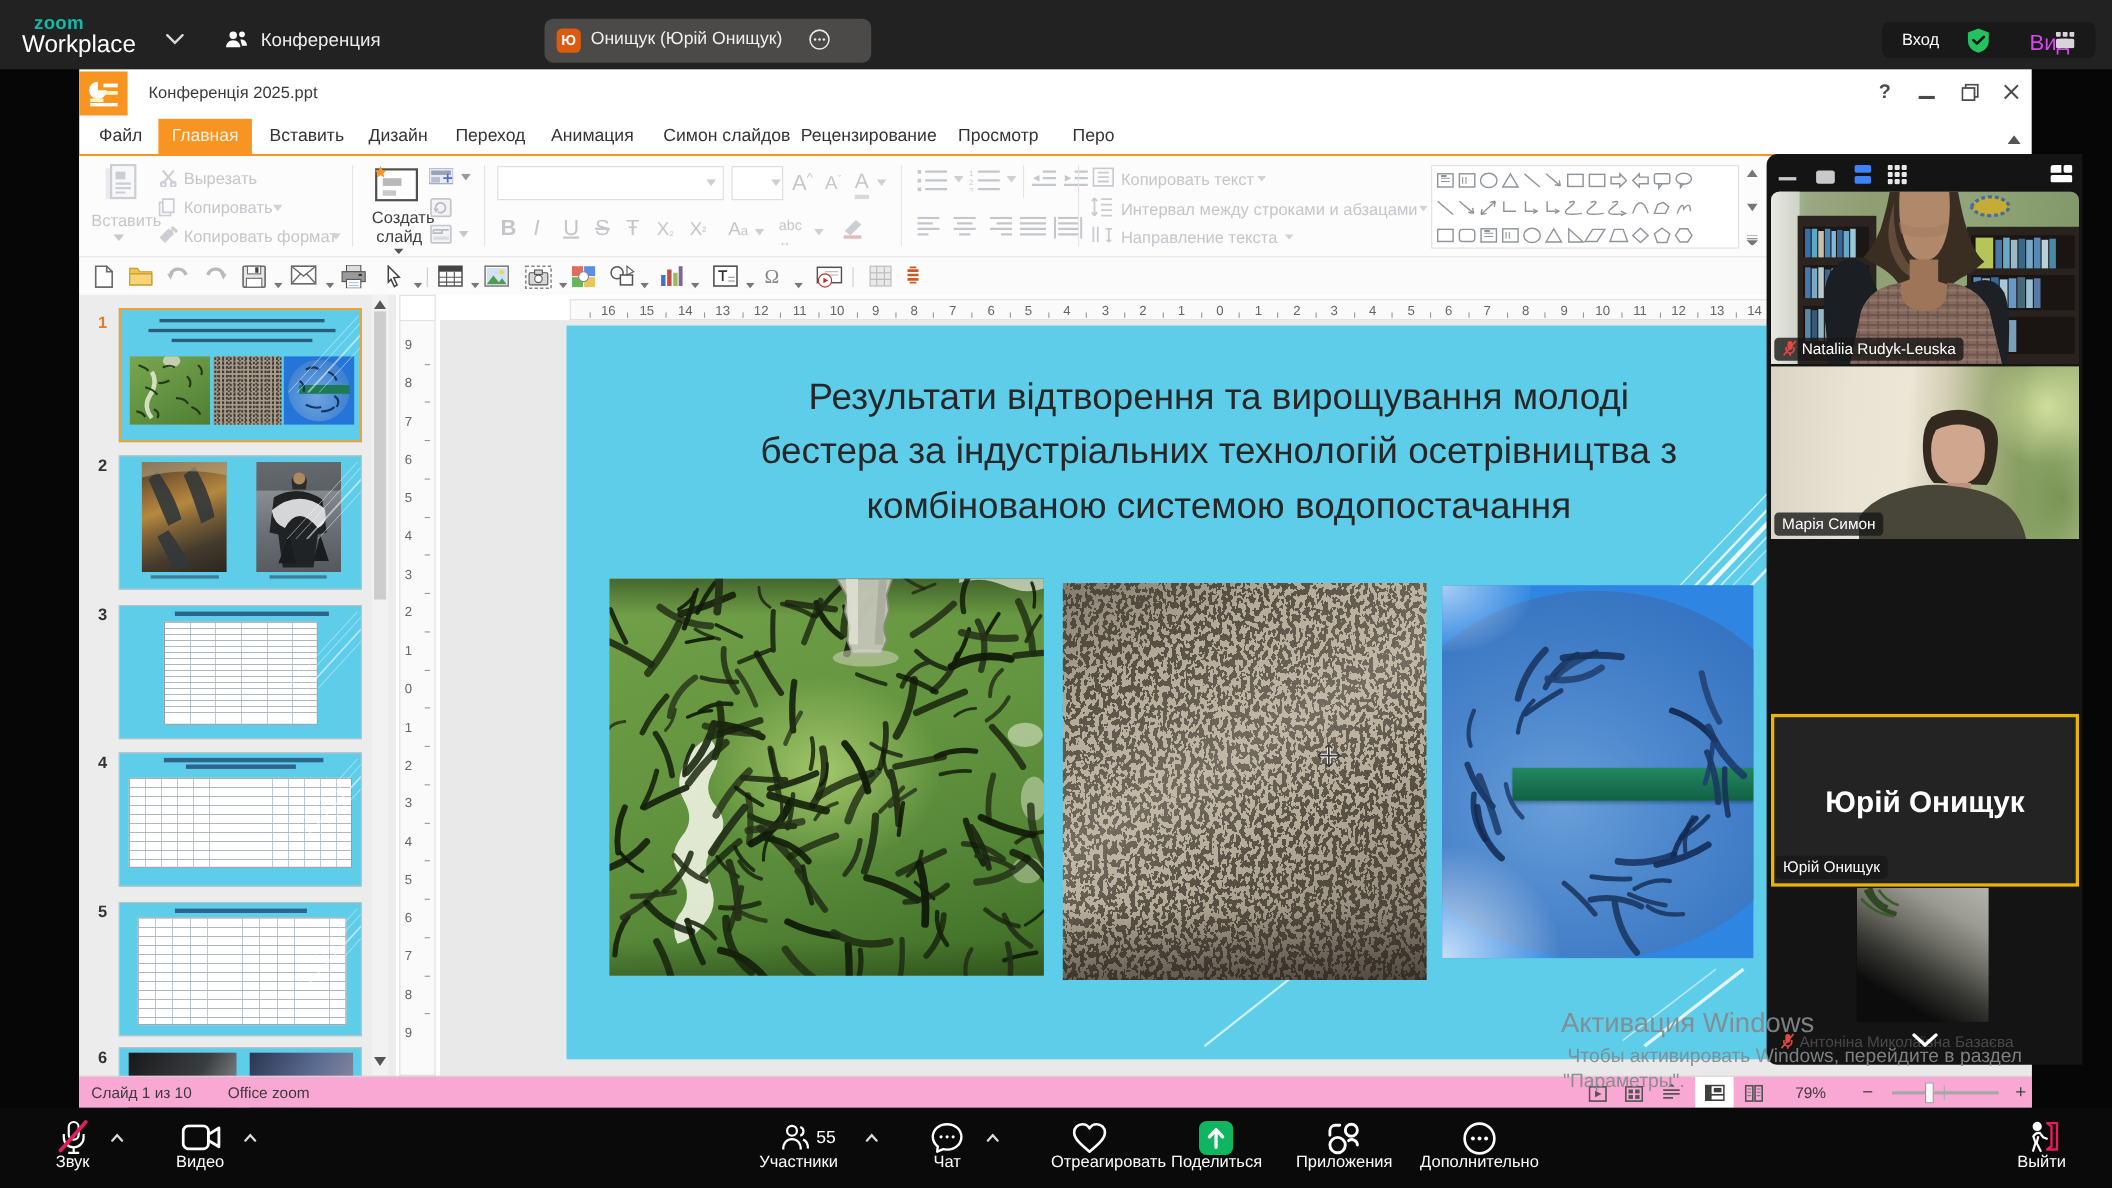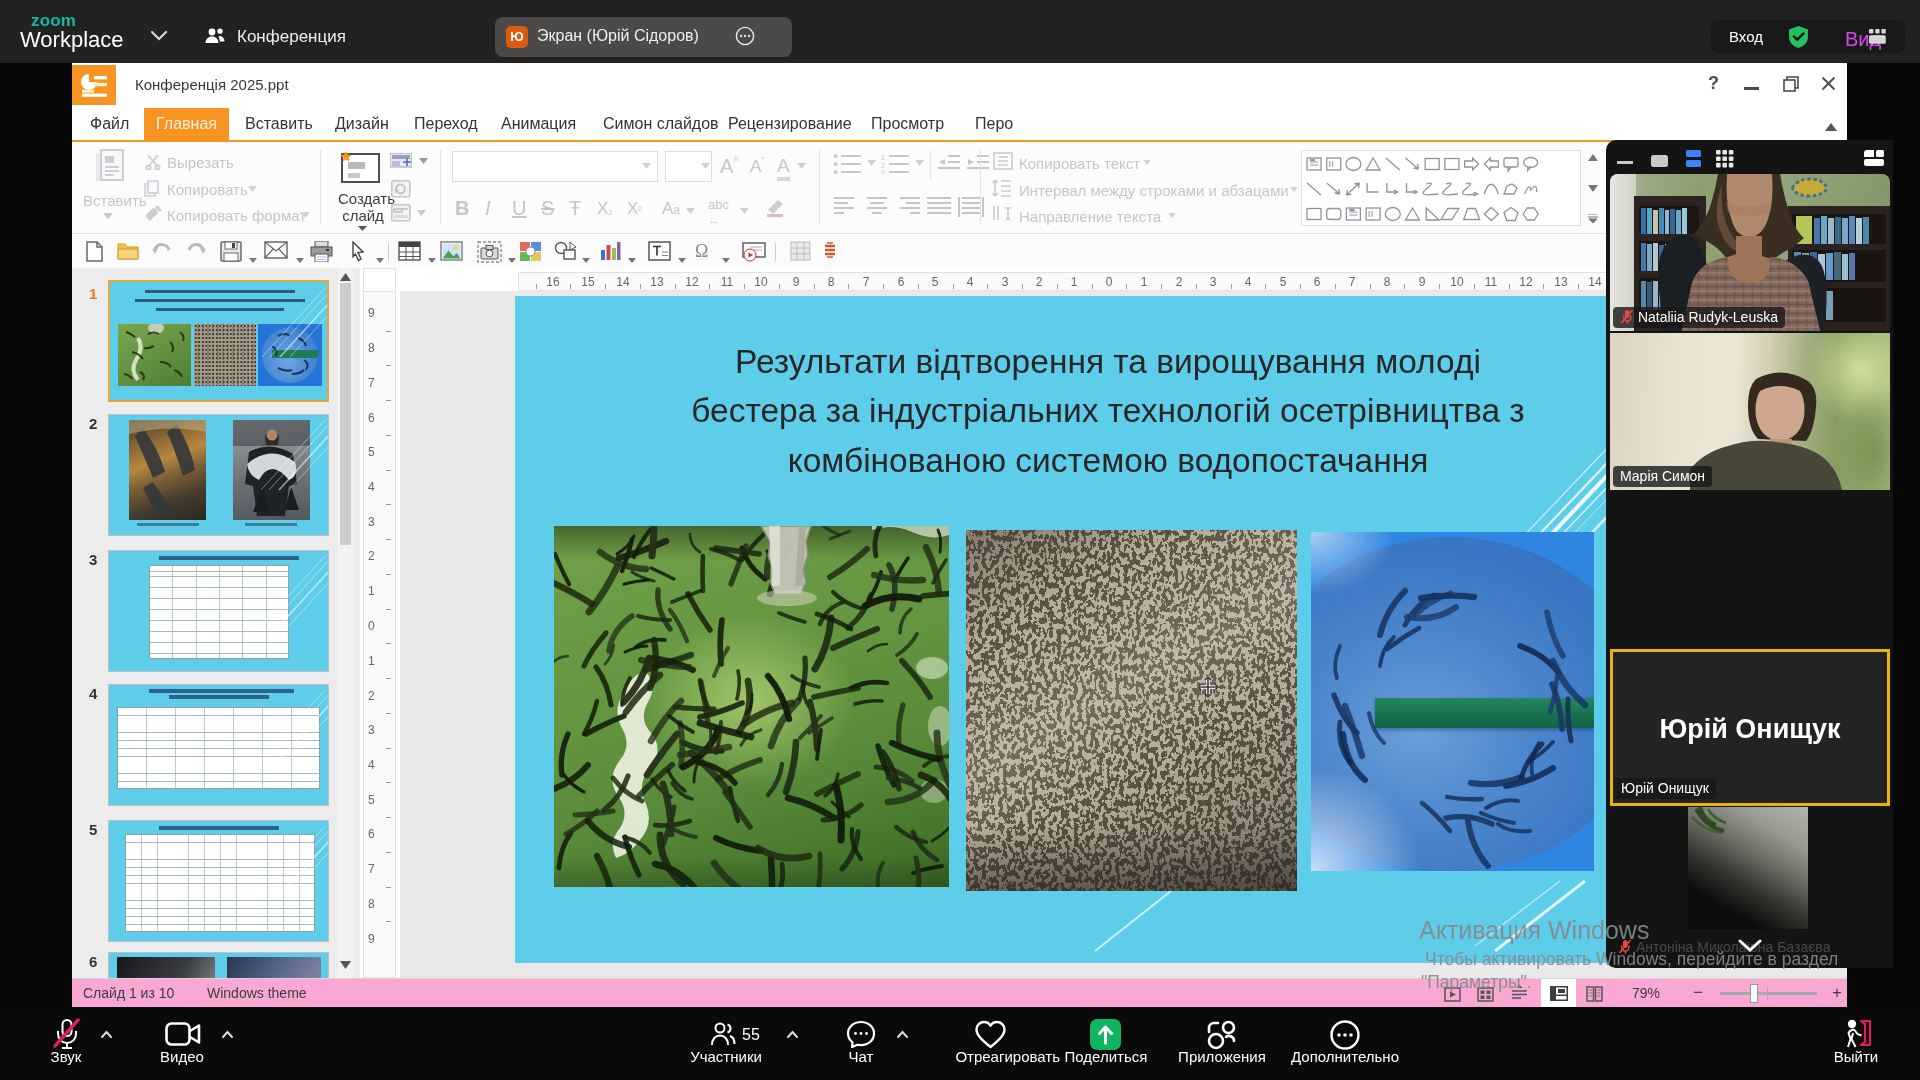--- a/index.html
+++ b/index.html
@@ -64,21 +64,21 @@
       </svg>
   <svg class="abs" style="left:203px;top:25px" width="24" height="24" viewBox="0 0 24 24" fill="#fff">
         <circle cx="9" cy="7" r="3.4"></circle>
         <path d="M2.5 18 c0-4 3-6.5 6.5-6.5 s6.5 2.5 6.5 6.5 z"></path>
         <circle cx="17" cy="6.2" r="2.6"></circle>
         <path d="M15.5 11 c3.5-.5 6 2 6 5.5 l-4.5 0"></path>
       </svg>
   <div id="conf">Конференция</div>
   <div id="ctab">
     <div class="av">Ю</div>
-    <div class="tx">Экран (Юрій Сідоров)</div>
+    <div class="tx">Онищук (Юрій Онищук)</div>
     <svg class="abs" style="left:240px;top:9px" width="20" height="20" viewBox="0 0 20 20">
           <circle cx="10" cy="10" r="8.6" stroke="#e8e8e8" stroke-width="1.4" fill="none"></circle>
           <circle cx="6" cy="10" r="1.15" fill="#e8e8e8"></circle>
           <circle cx="10" cy="10" r="1.15" fill="#e8e8e8"></circle>
           <circle cx="14" cy="10" r="1.15" fill="#e8e8e8"></circle>
         </svg>
   </div>
   <div id="rgrp">
     <div class="vhod">Вход</div>
     <svg class="abs" style="left:76px;top:5px" width="23" height="24" viewBox="0 0 23 24">
@@ -998,21 +998,21 @@
             <g stroke="#3a3a3a" stroke-width="1.6" fill="none">
               <path d="M12 2 v20 M2 12 h20"></path>
               <path d="M12 2 l-3 3 m3 -3 l3 3 M12 22 l-3 -3 m3 3 l3 -3 M2 12 l3 -3 m-3 3 l3 3 M22 12 l-3 -3 m0 6 l3 -3" stroke-width="1.6"></path>
             </g>
           </svg>
     </div>
   </div>
 
   <div id="pstatus">
     <span class="abs" style="left:11px;top:6px">Слайд 1 из 10</span>
-    <span class="abs" style="left:135px;top:6px">Windows theme</span>
+    <span class="abs" style="left:135px;top:6px">Office zoom</span>
         <svg class="abs" style="left:1372px;top:8px" width="17" height="15" viewBox="0 0 17 15">
           <rect x="1" y="1" width="15" height="13" fill="none" stroke="#555" stroke-width="1.5"></rect>
           <path d="M6 4.5 l6 3 -6 3 z" fill="#555"></path>
         </svg>
         <svg class="abs" style="left:1405px;top:8px" width="17" height="15" viewBox="0 0 17 15">
           <rect x="1" y="1" width="15" height="13" fill="none" stroke="#555" stroke-width="1.5"></rect>
           <rect x="3.5" y="3.5" width="4" height="3.5" fill="#555"></rect>
           <rect x="9.5" y="3.5" width="4" height="3.5" fill="#555"></rect>
           <rect x="3.5" y="8.5" width="4" height="3.5" fill="#555"></rect>
           <rect x="9.5" y="8.5" width="4" height="3.5" fill="#555"></rect>

